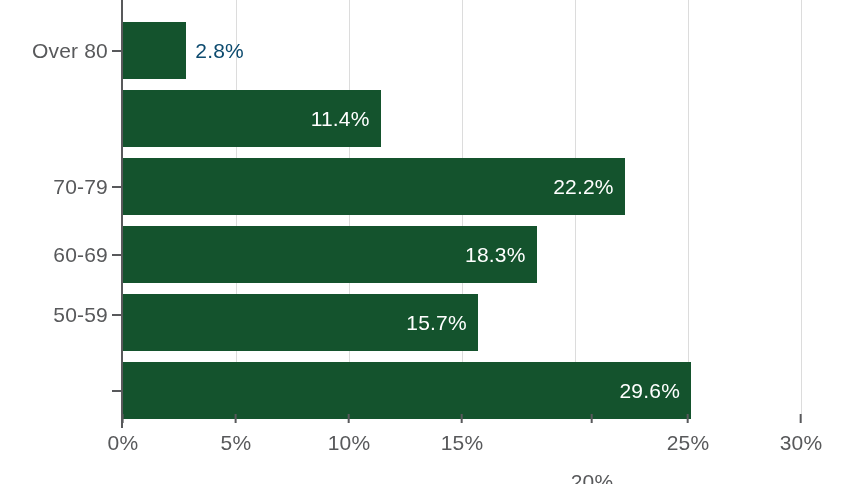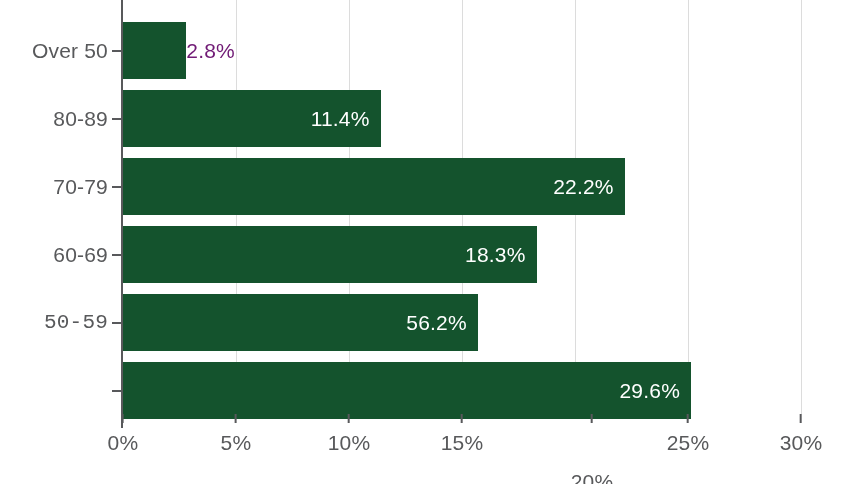--- a/index.html
+++ b/index.html
@@ -80,24 +80,25 @@
     letter-spacing: 0.2px;
     padding-right: 11px;
     white-space: nowrap;
   }
   .bar-value-outside {
     position: absolute;
     top: 0;
     height: 57px;
     display: flex;
     align-items: center;
-    color: #701a75;
-    font-size: 21px;
-    letter-spacing: 0.2px;
-    white-space: nowrap;
+    color: #0c4a6e;
+    font-size: 21px;
+    letter-spacing: 0.2px;
+    white-space: nowrap;
+    padding-left: 9px;
   }
 
   
   .y-ticks {
     position: absolute;
     left: 0;
     top: 0;
     width: 123px;
     height: 414px;
   }
@@ -166,36 +167,32 @@
         <div class="gridline" style="left: 452px;"></div>
         <div class="gridline" style="left: 565px;"></div>
         <div class="gridline" style="left: 678px;"></div>
       </div>
   </div>
 
   <div class="y-axis-spine"></div>
 
   <div class="y-ticks" id="y-ticks">
       <div class="y-tick" style="top: 22px;">
-        <span class="y-tick-label">Over 50</span>
-        <span class="y-tick-mark"></span>
-      </div>
-      <div class="y-tick" style="top: 90px;">
-        <span class="y-tick-label">80-89</span>
+        <span class="y-tick-label">Over 80</span>
         <span class="y-tick-mark"></span>
       </div>
       <div class="y-tick" style="top: 158px; margin-left: 36px;">
         <span class="y-tick-label">70-79</span>
         <span class="y-tick-mark"></span>
       </div>
       <div class="y-tick" style="top: 226px; margin-left: 6px;">
         <span class="y-tick-label">60-69</span>
         <span class="y-tick-mark"></span>
       </div>
-      <div class="y-tick" style="top: 294px; font-family: Liberation Mono, monospace;">
+      <div class="y-tick" style="top: 286px;">
         <span class="y-tick-label">50-59</span>
         <span class="y-tick-mark"></span>
       </div>
       <div class="y-tick" style="top: 362px;">
         <span class="y-tick-mark"></span>
       </div>
     </div>
 
   <div class="plot" style="pointer-events:none;">
     <div class="bars" id="bars">
@@ -213,21 +210,21 @@
             <span class="bar-value-inside">22.2%</span>
           </div>
         </div>
         <div class="bar-row" style="top: 226px; width: 678px;">
           <div class="bar" style="width: 413.58px;">
             <span class="bar-value-inside">18.3%</span>
           </div>
         </div>
         <div class="bar-row" style="top: 294px; width: 678px;">
           <div class="bar" style="width: 354.82px;">
-            <span class="bar-value-inside">56.2%</span>
+            <span class="bar-value-inside">15.7%</span>
           </div>
         </div>
         <div class="bar-row" style="top: 362px; width: 678px;">
           <div class="bar" style="width: 568px; align-items: center;">
             <span class="bar-value-inside">29.6%</span>
           </div>
         </div>
       </div>
   </div>
 

